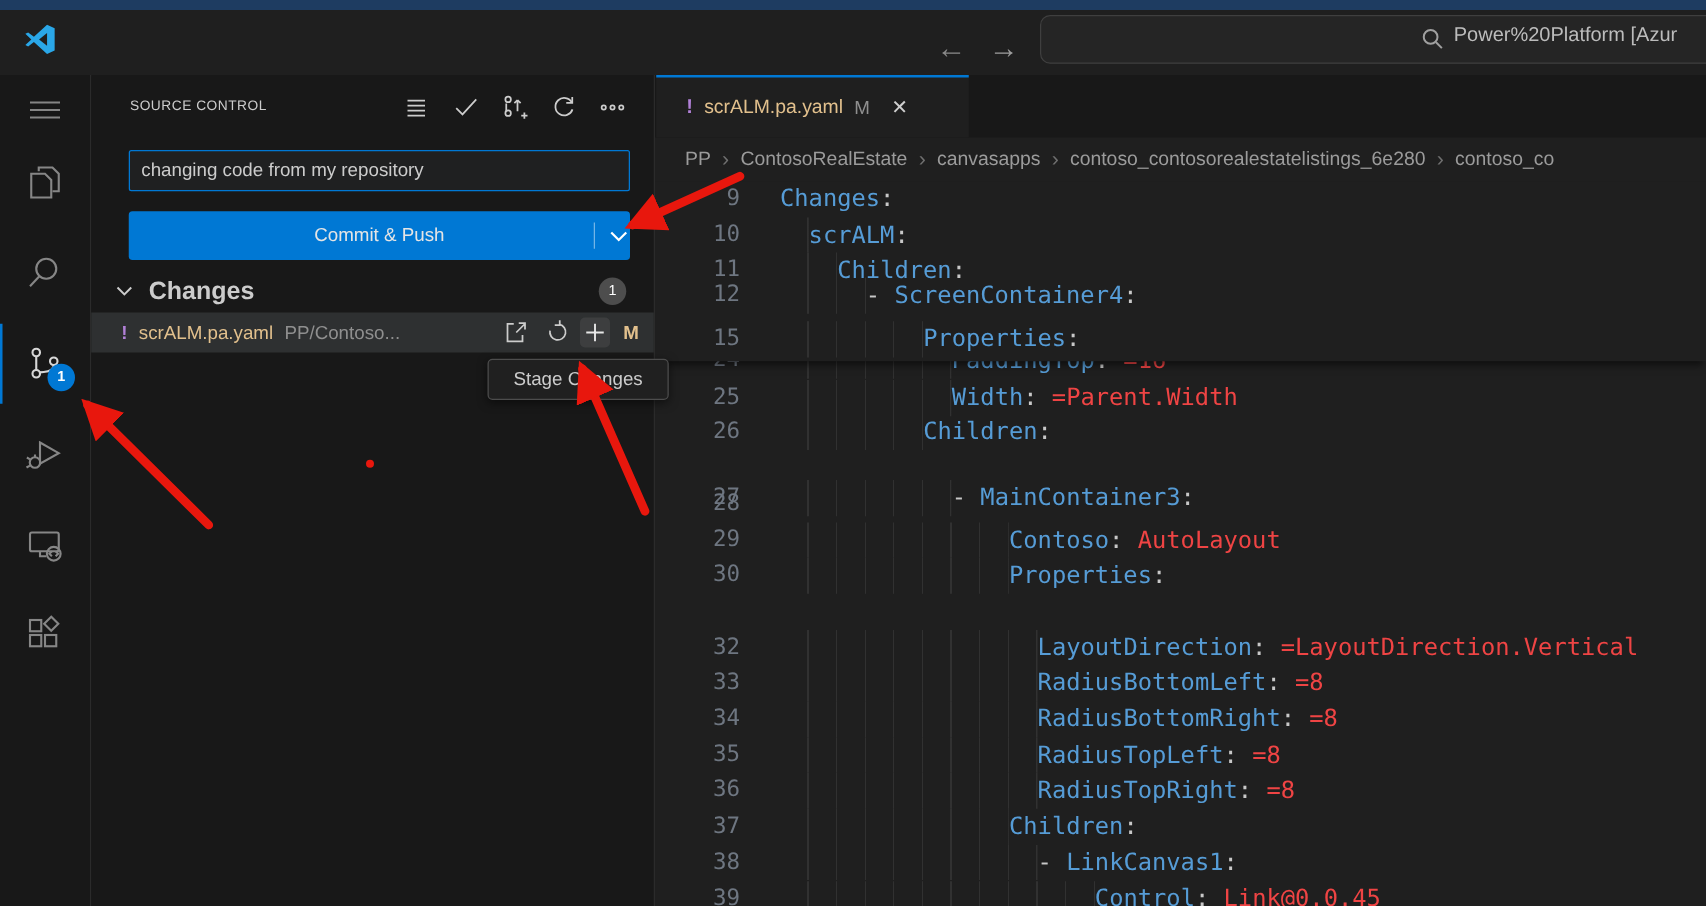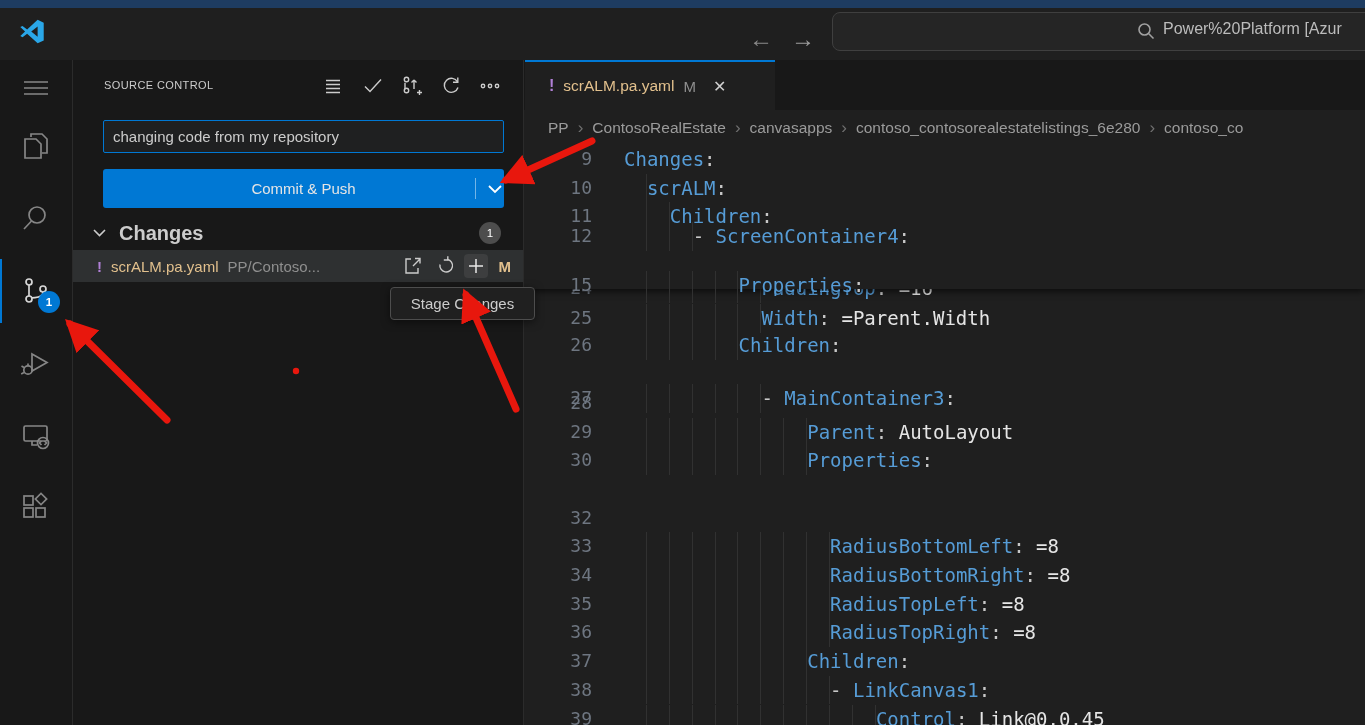--- a/index.html
+++ b/index.html
@@ -66,21 +66,21 @@
   #code-area{position:absolute;left:0;top:85px;right:0;bottom:0;overflow:hidden;}
   #code-rows{position:absolute;inset:0;z-index:1;}
   #sticky{position:absolute;left:0;top:0;right:0;height:144px;background:#1f1f1f;z-index:2;
           box-shadow:0 5px 6px -2px rgba(0,0,0,.55);}
   .crow{position:absolute;left:0;right:0;height:28.7px;line-height:28.7px;
         font-family:"DejaVu Sans Mono",monospace;font-size:19px;}
   .lnum{position:absolute;left:0;width:68px;text-align:right;color:#6e7681;font-size:18px;}
   .ltext{position:absolute;left:100px;white-space:pre;}
   .guides{display:inline-block;height:28.7px;vertical-align:top;
           background:repeating-linear-gradient(to right,transparent 0,transparent 21.9px,#313131 21.9px,#313131 22.9px);}
-  .tk-key{color:#569cd6;} .tk-punc{color:#c8c8c8;} .tk-val{color:#e5e5e5;}
+  .tk-key{color:#569cd6;} .tk-punc{color:#c8c8c8;} .tk-val{color:#ef4444;}
   
   #stage-tooltip{left:390px;top:287px;width:143px;height:31px;background:#202020;border:1px solid #4d4d4d;border-radius:4px;
                  color:#cccccc;font-size:15px;display:flex;align-items:center;justify-content:center;z-index:40;
                  box-shadow:0 2px 8px rgba(0,0,0,.5);}
   #annotations{left:0;top:0;z-index:60;pointer-events:none;}
 </style>
 </head>
 <body>
 
 <div id="top-strip" class="abs"></div>
@@ -266,28 +266,29 @@
           </div>
           <div class="crow" style="top: 215.1px; margin-top: 24px;">
             <span class="lnum">27</span>
             <span class="ltext"><span class="guides" style="width: 137.4px;"></span><span class="tk-punc">- </span><span class="tk-key">MainContainer3</span><span class="tk-punc">:</span></span>
           </div>
           <div class="crow" style="top: 243.8px;">
             <span class="lnum">28</span>
           </div>
           <div class="crow" style="top: 272.5px;">
             <span class="lnum">29</span>
-            <span class="ltext"><span class="guides" style="width: 183.2px;"></span><span class="tk-key">Parent</span><span class="tk-punc">: </span><span class="tk-val">AutoLayout</span></span>
+            <span class="ltext"><span class="guides" style="width: 183.2px;"></span><span class="tk-key">Contoso</span><span class="tk-punc">: </span><span class="tk-val">AutoLayout</span></span>
           </div>
           <div class="crow" style="top: 301.2px;">
             <span class="lnum">30</span>
             <span class="ltext"><span class="guides" style="width: 183.2px;"></span><span class="tk-key">Properties</span><span class="tk-punc">:</span></span>
           </div>
           <div class="crow" style="top: 358.6px;">
             <span class="lnum">32</span>
+            <span class="ltext"><span class="guides" style="width: 206.1px;"></span><span class="tk-key">LayoutDirection</span><span class="tk-punc">: </span><span class="tk-val">=LayoutDirection.Vertical</span></span>
           </div>
           <div class="crow" style="top: 387.3px;">
             <span class="lnum">33</span>
             <span class="ltext"><span class="guides" style="width: 206.1px;"></span><span class="tk-key">RadiusBottomLeft</span><span class="tk-punc">: </span><span class="tk-val">=8</span></span>
           </div>
           <div class="crow" style="top: 416px;">
             <span class="lnum">34</span>
             <span class="ltext"><span class="guides" style="width: 206.1px;"></span><span class="tk-key">RadiusBottomRight</span><span class="tk-punc">: </span><span class="tk-val">=8</span></span>
           </div>
           <div class="crow" style="top: 444.7px;">
@@ -321,21 +322,21 @@
             <span class="ltext"><span class="guides" style="width: 22.9px;"></span><span class="tk-key">scrALM</span><span class="tk-punc">:</span></span>
           </div>
           <div class="crow" style="top: 57.4px;">
             <span class="lnum">11</span>
             <span class="ltext"><span class="guides" style="width: 45.8px;"></span><span class="tk-key">Children</span><span class="tk-punc">:</span></span>
           </div>
           <div class="crow" style="top: 77px;">
             <span class="lnum">12</span>
             <span class="ltext"><span class="guides" style="width: 68.7px;"></span><span class="tk-punc">- </span><span class="tk-key">ScreenContainer4</span><span class="tk-punc">:</span></span>
           </div>
-          <div class="crow" style="top: 126px; padding-left: 47px;">
+          <div class="crow" style="top: 112px; padding-left: 47px;">
             <span class="lnum">15</span>
             <span class="ltext"><span class="guides" style="width: 114.5px;"></span><span class="tk-key">Properties</span><span class="tk-punc">:</span></span>
           </div>
         </div>
     </div>
   </div>
 </div>
 
 <div id="stage-tooltip" class="abs">Stage Changes</div>
 

